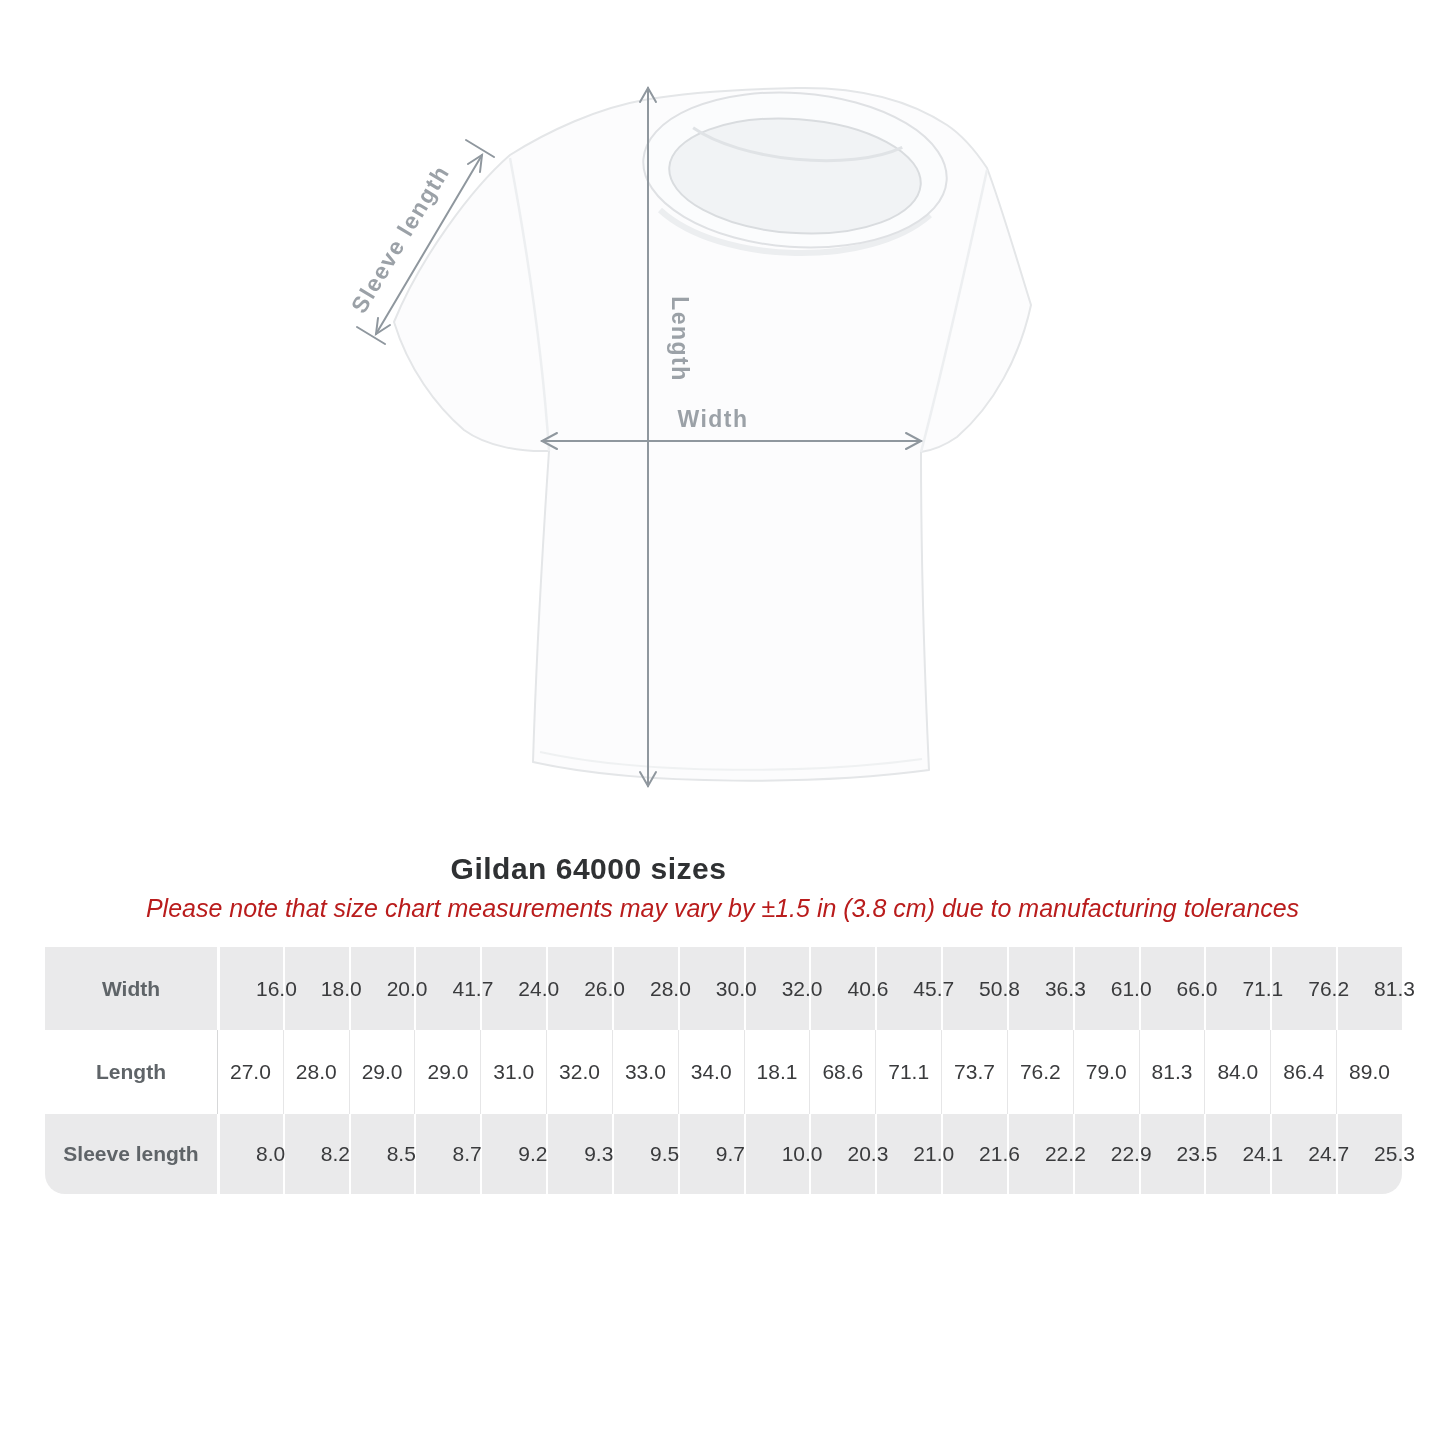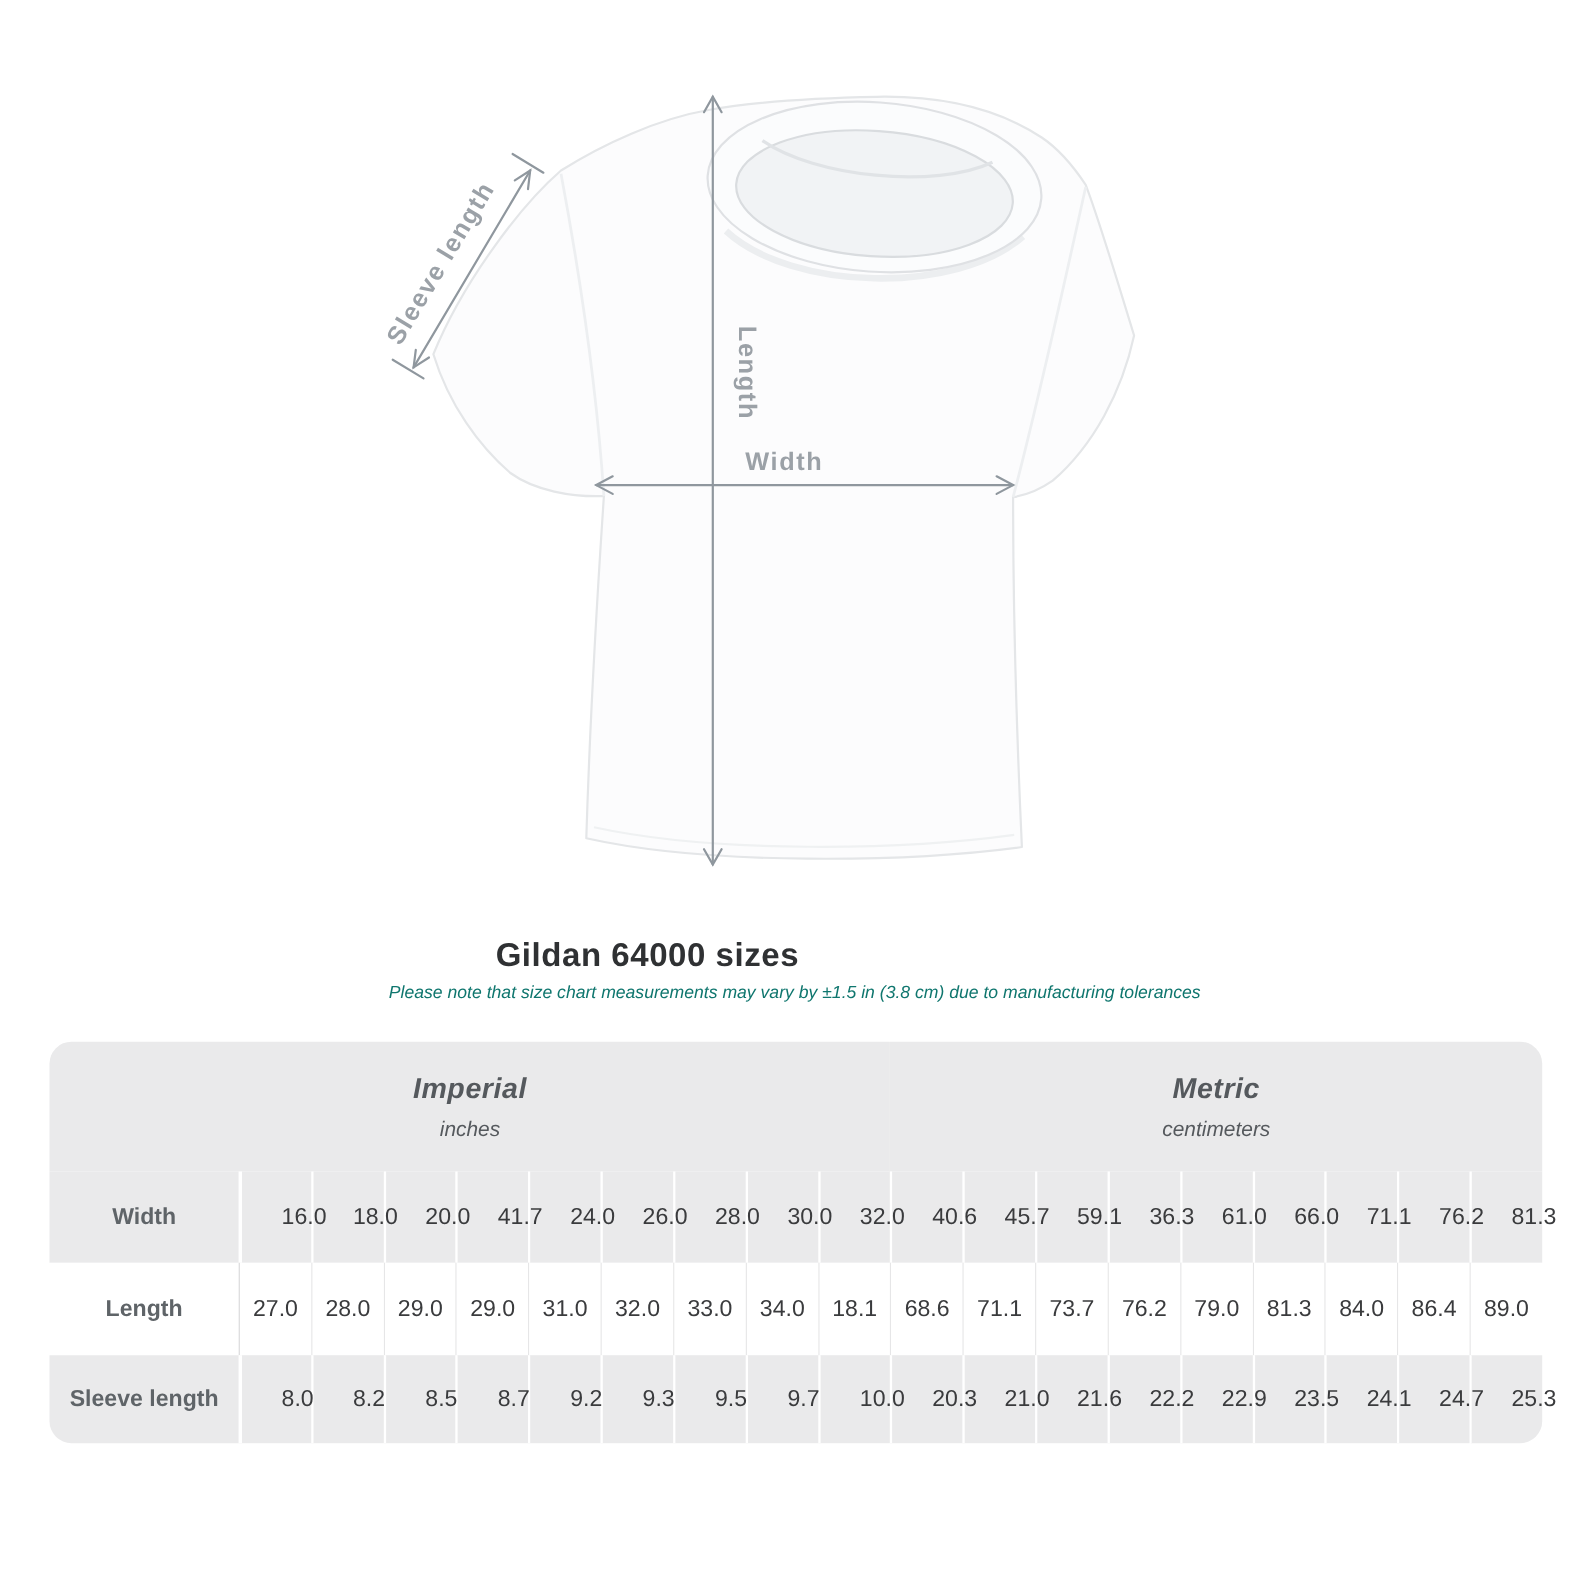--- a/index.html
+++ b/index.html
@@ -11,21 +11,21 @@
   .dimlabel{
     font-family:"Liberation Sans",sans-serif;
     font-size:23px;font-weight:700;fill:#9ba1a7;letter-spacing:1.5px;
   }
   .page-title{
     position:absolute;top:852px;left:0;width:1177px;margin:0;
     text-align:center;font-size:30px;font-weight:700;color:#2f3133;letter-spacing:.5px;
   }
   .tolerance-note{
     position:absolute;top:894px;left:0;width:1445px;margin:0;
-    text-align:center;font-size:16px;font-style:italic;color:#0f766e;
+    text-align:center;font-size:25px;font-style:italic;color:#b91c1c;
   }
   table.size-chart{
     position:absolute;top:947px;left:45px;width:1357px;
     border-collapse:separate;border-spacing:0;table-layout:fixed;
   }
   col.label-col{width:172px;}
   th,td{padding:0;margin:0;text-align:center;vertical-align:middle;}
   .grp{background:#eaeaeb;height:118px;}
   .grp-l{border-top-left-radius:20px;}
   .grp-r{border-top-right-radius:20px;}
@@ -125,46 +125,36 @@
       <col>
       <col>
       <col>
       <col>
       <col>
       <col>
       <col>
       <col>
   </colgroup>
   <thead>
-    <tr>
-      <th class="grp grp-l" colspan="10">
-        <div class="grp-label">Imperial</div>
-        <div class="grp-unit">inches</div>
-      </th>
-      <th class="grp grp-r" colspan="9">
-        <div class="grp-label">Metric</div>
-        <div class="grp-unit">centimeters</div>
-      </th>
-    </tr>
   </thead>
   <tbody>
     <tr class="stripe h83">
       <th class="lbl">Width</th>
       <td class="c0">16.0</td>
       <td>18.0</td>
       <td>20.0</td>
       <td>41.7</td>
       <td>24.0</td>
       <td>26.0</td>
       <td>28.0</td>
       <td>30.0</td>
       <td>32.0</td>
       <td>40.6</td>
       <td>45.7</td>
-      <td>59.1</td>
+      <td>50.8</td>
       <td>36.3</td>
       <td>61.0</td>
       <td>66.0</td>
       <td>71.1</td>
       <td>76.2</td>
       <td>81.3</td>
     </tr>
     <tr class="plain h84">
       <th class="lbl">Length</th>
       <td class="c0">27.0</td>

